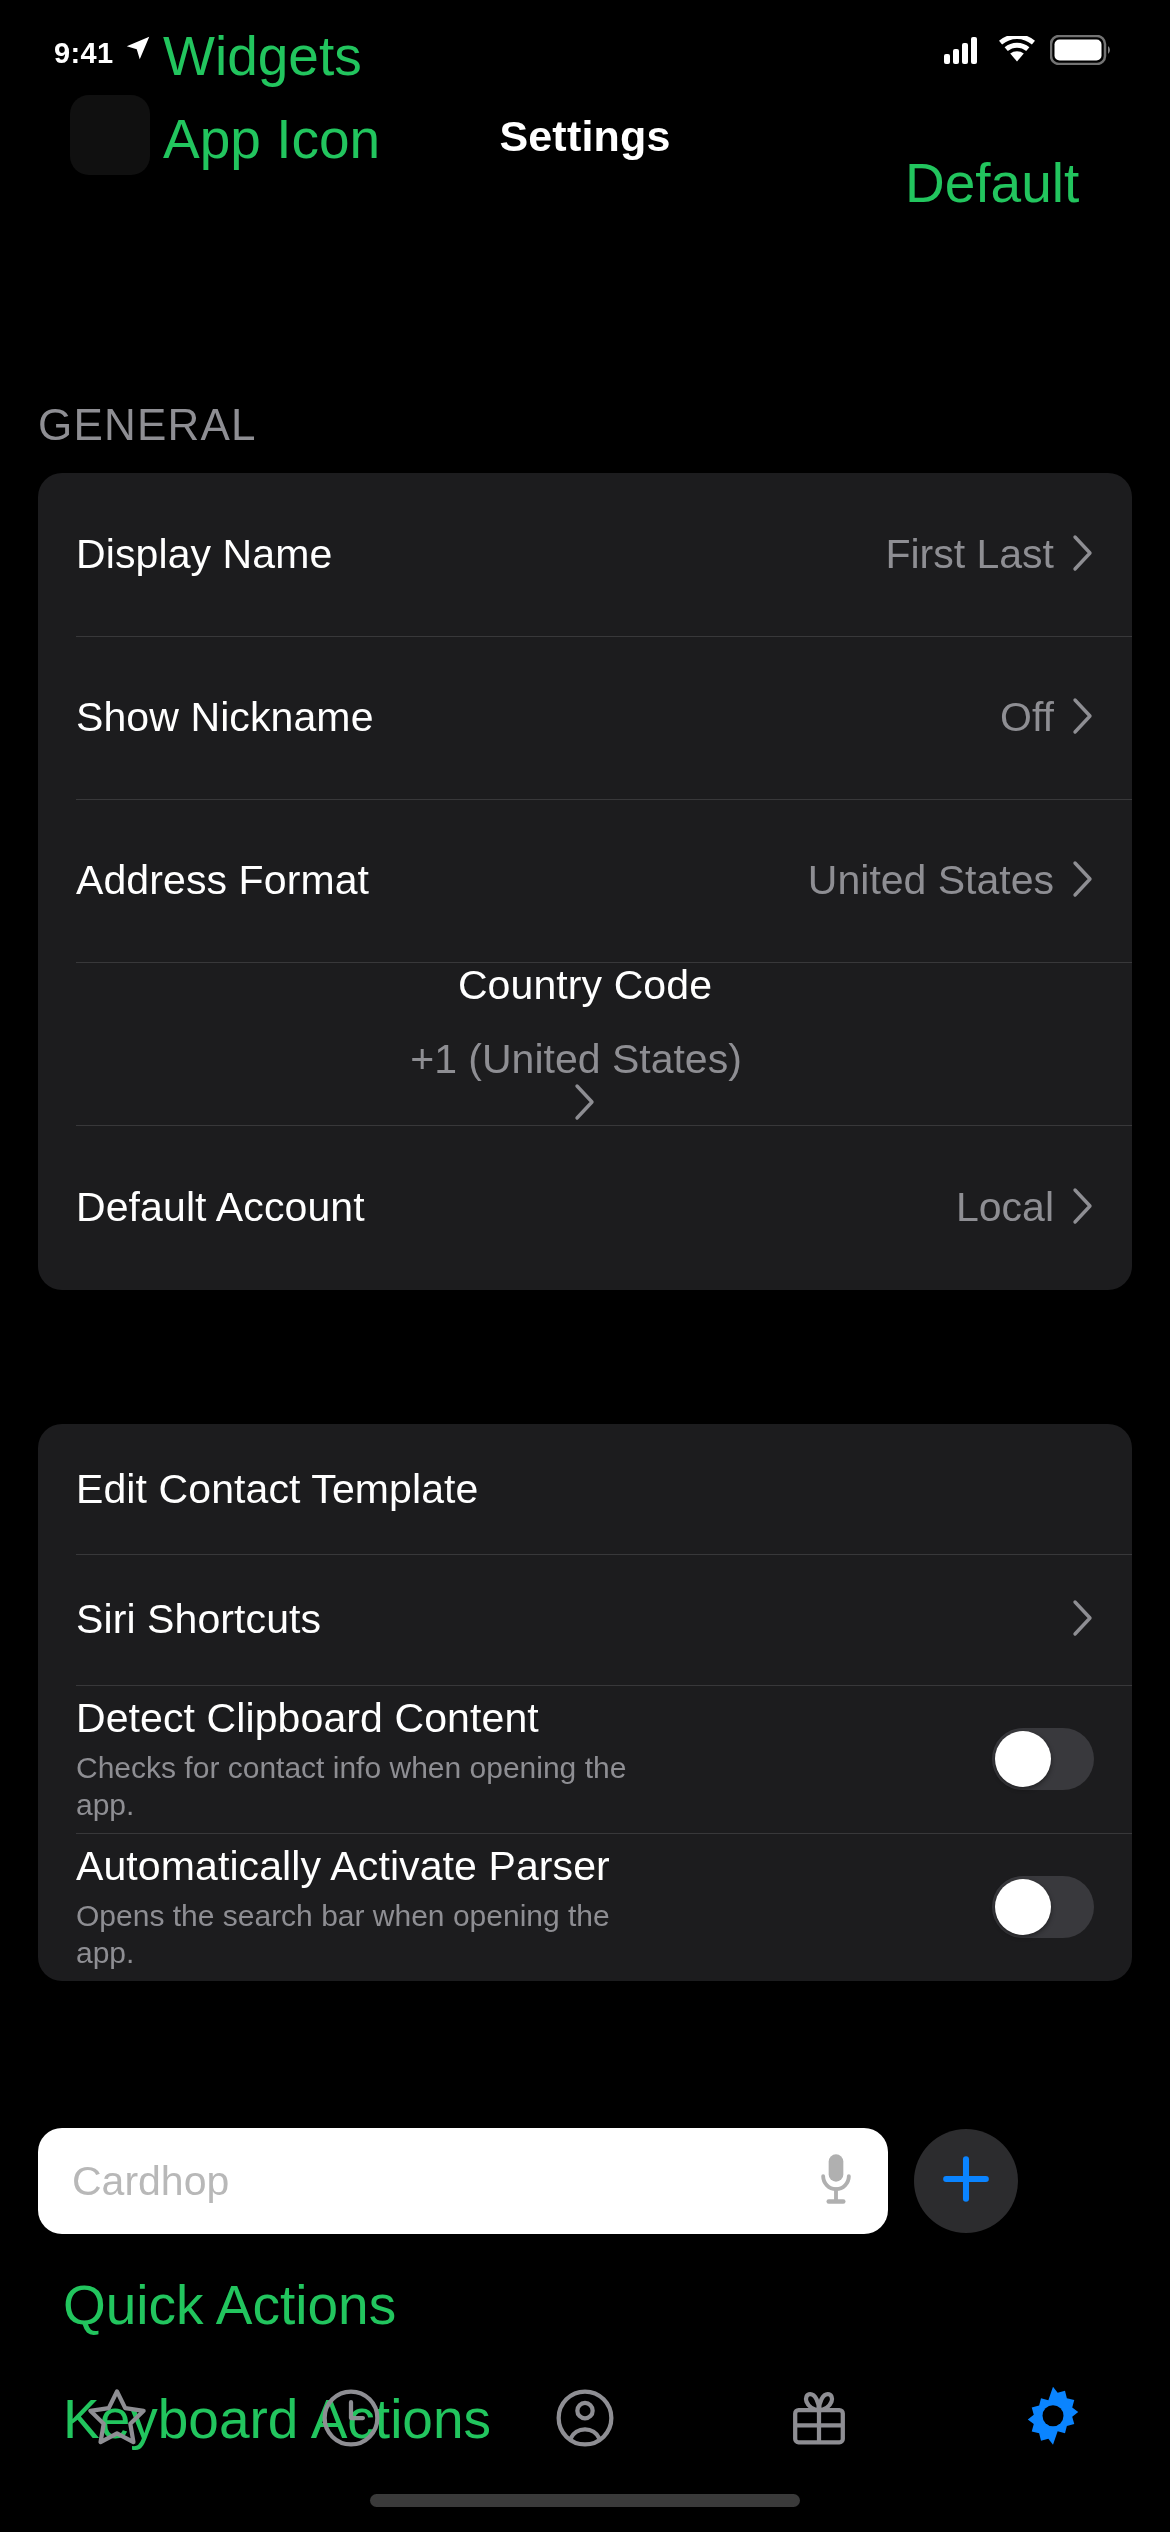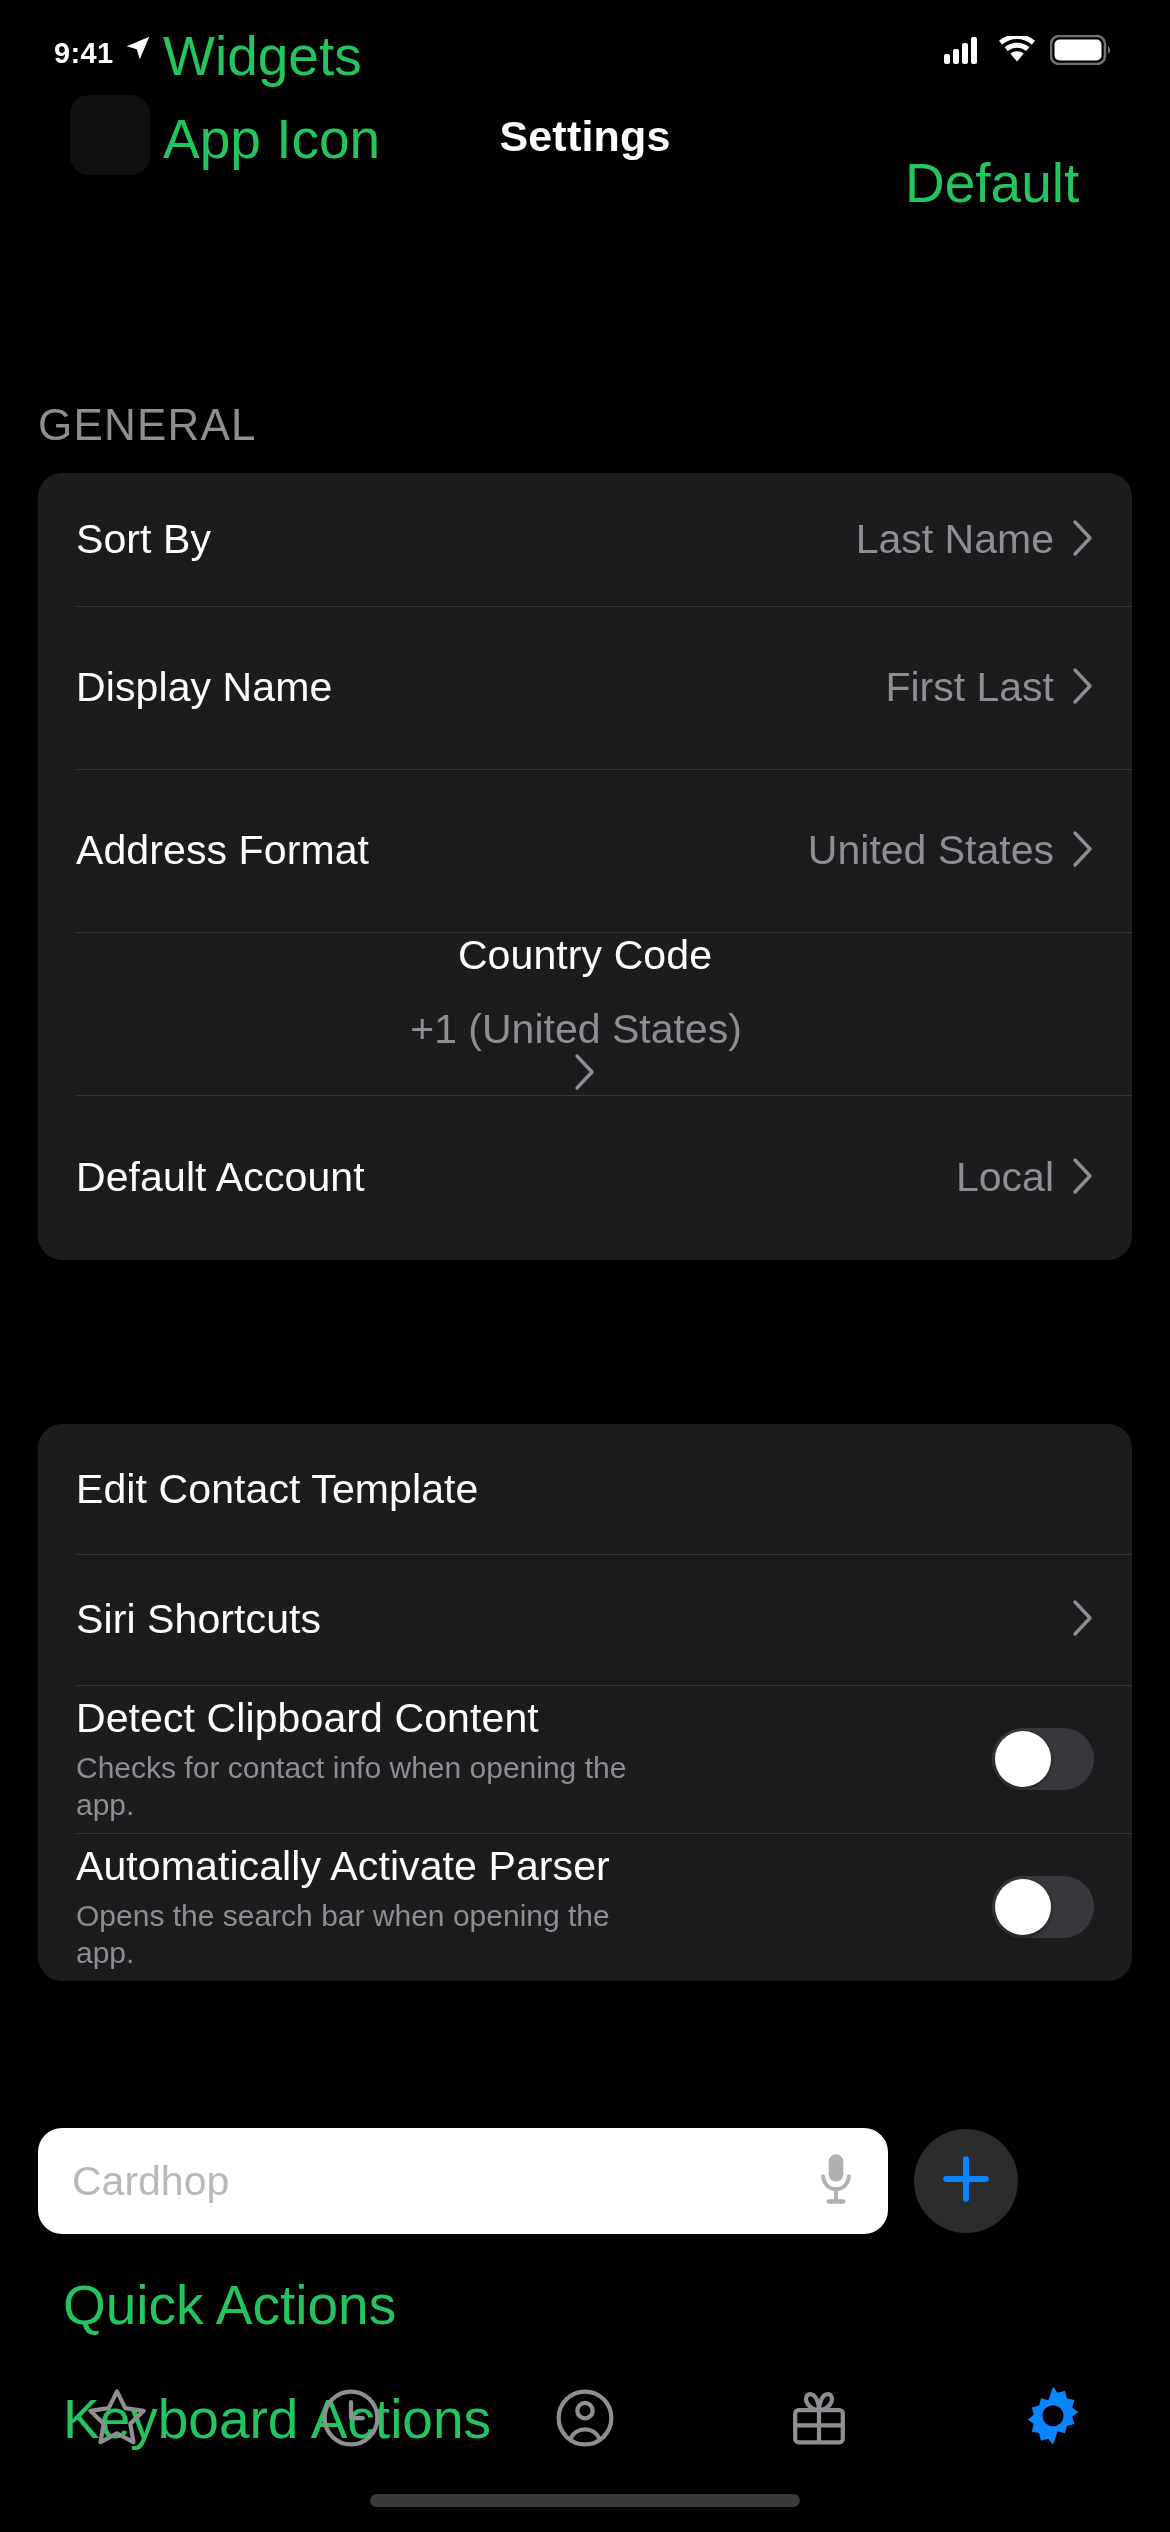--- a/index.html
+++ b/index.html
@@ -154,42 +154,42 @@
       </span>
     </div>
   </div>
 
   <div class="navtitle">Settings</div>
 
   <div class="section-header" style="top:400px;">GENERAL</div>
 
   <div class="card" style="top:473px;">
 
-    <div class="row row-h82" style="height:133px;">
-      <span class="row-title">Sort By</span>
-      <span class="row-spacer"></span>
-      <span class="row-value">Last Name</span>
-      <span class="chev">
-        <svg width="22" height="38" viewBox="0 0 22 38">
-            <path d="M3 3l15 16L3 35" fill="none" stroke="#8e8e93" stroke-width="3.4" stroke-linecap="round" stroke-linejoin="round"></path>
-          </svg>
-      </span>
-    </div>
 
     <div class="row" style="height:163px;">
       <span class="row-title">Display Name</span>
       <span class="row-spacer"></span>
       <span class="row-value">First Last</span>
       <span class="chev">
         <svg width="22" height="38" viewBox="0 0 22 38">
             <path d="M3 3l15 16L3 35" fill="none" stroke="#8e8e93" stroke-width="3.4" stroke-linecap="round" stroke-linejoin="round"></path>
           </svg>
       </span>
     </div>
 
+    <div class="row" style="height:163px;">
+      <span class="row-title">Show Nickname</span>
+      <span class="row-spacer"></span>
+      <span class="row-value">Off</span>
+      <span class="chev">
+        <svg width="22" height="38" viewBox="0 0 22 38">
+            <path d="M3 3l15 16L3 35" fill="none" stroke="#8e8e93" stroke-width="3.4" stroke-linecap="round" stroke-linejoin="round"></path>
+          </svg>
+      </span>
+    </div>
 
     <div class="row" style="height:163px;">
       <span class="row-title">Address Format</span>
       <span class="row-spacer"></span>
       <span class="row-value">United States</span>
       <span class="chev">
         <svg width="22" height="38" viewBox="0 0 22 38">
             <path d="M3 3l15 16L3 35" fill="none" stroke="#8e8e93" stroke-width="3.4" stroke-linecap="round" stroke-linejoin="round"></path>
           </svg>
       </span>

